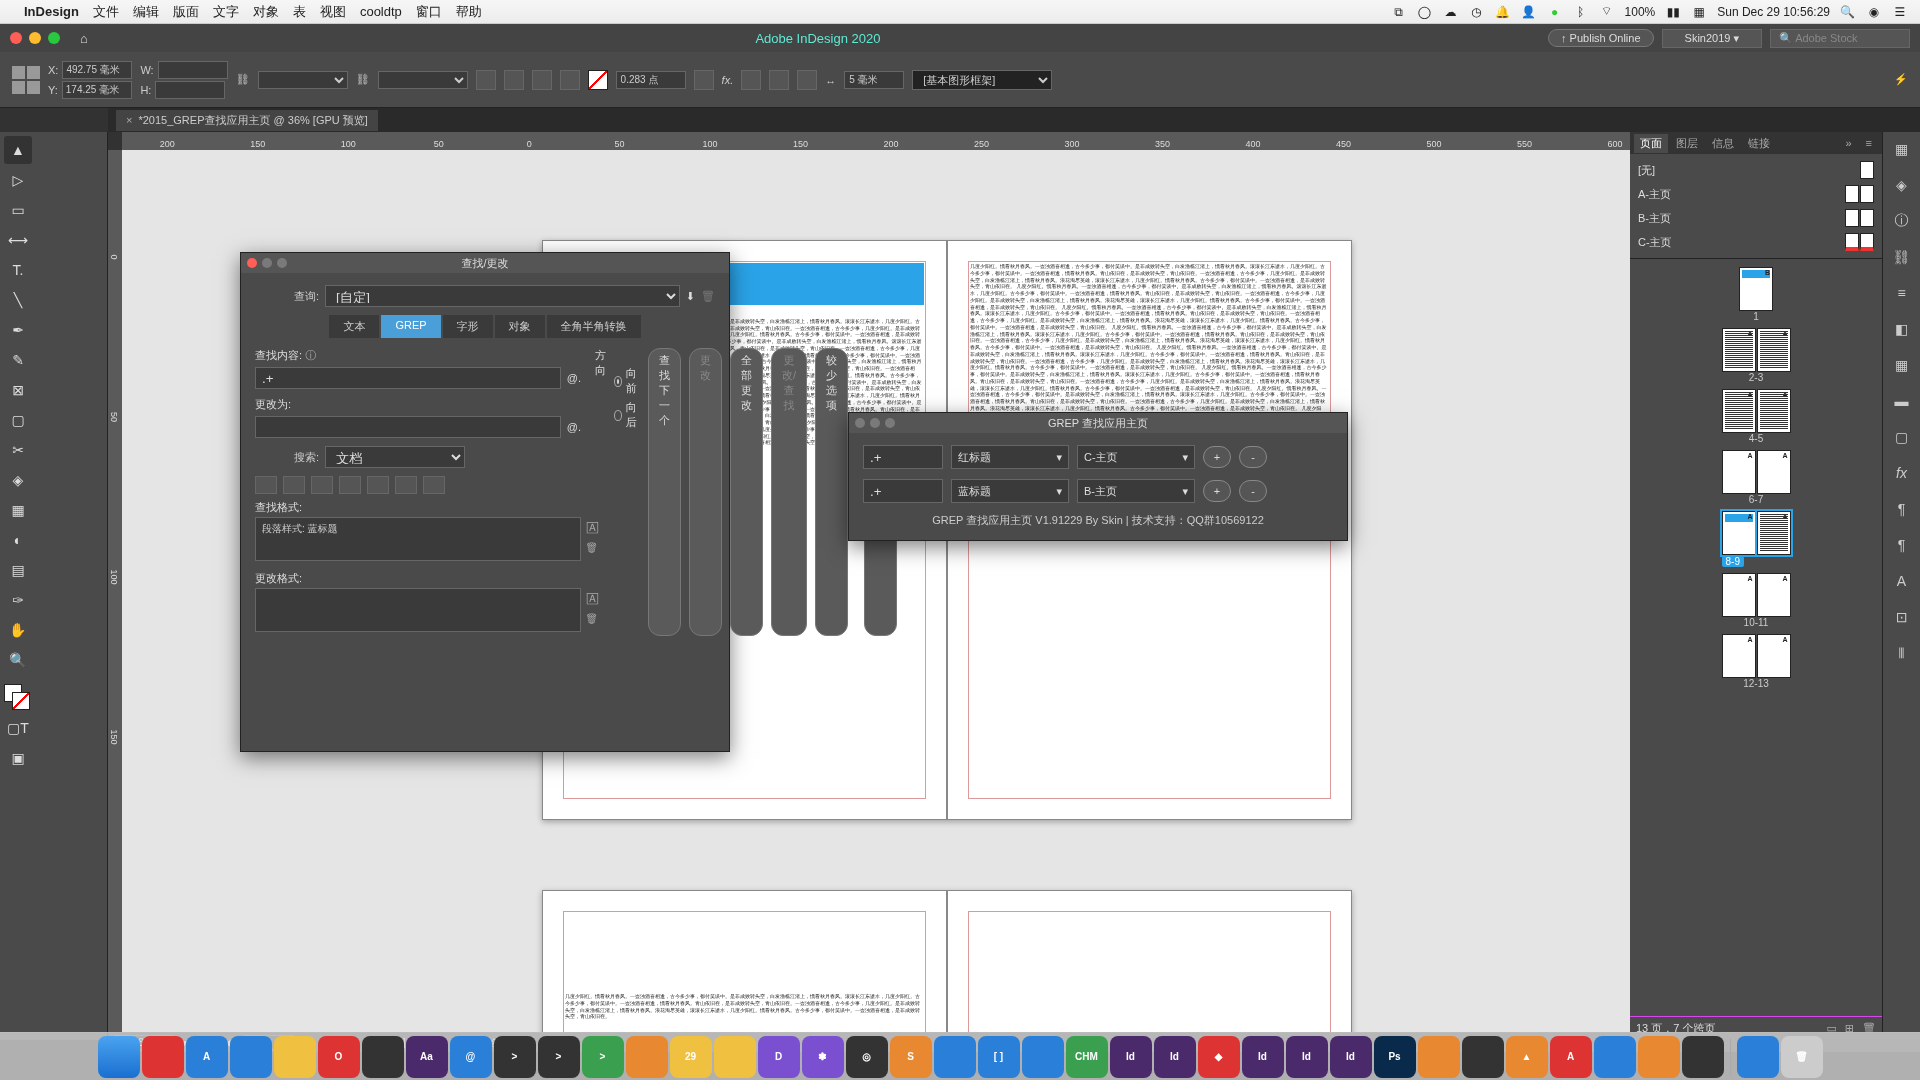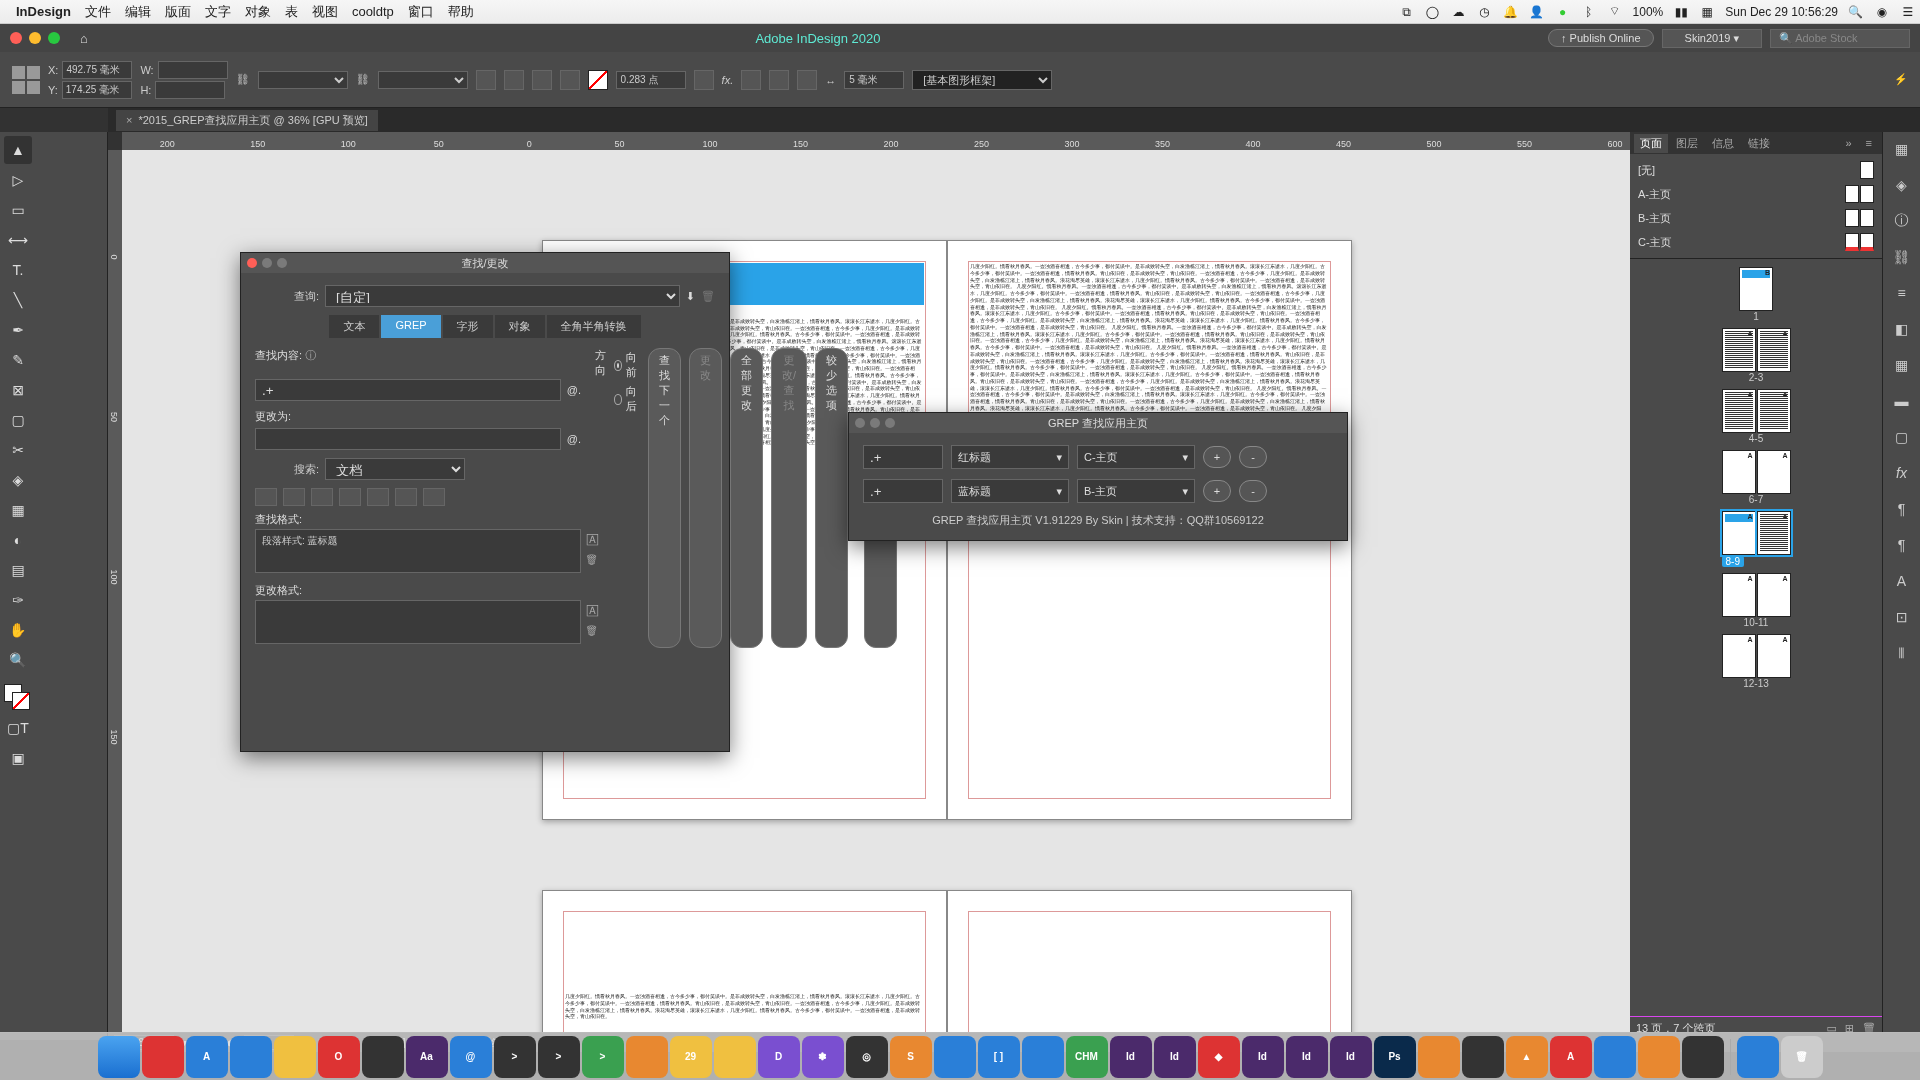--- a/index.html
+++ b/index.html
@@ -1,19 +1,19 @@
 <!DOCTYPE html>
 <html><head>
 <meta charset="utf-8">
 <style>
 * { margin: 0; padding: 0; box-sizing: border-box; font-family: -apple-system, "Helvetica Neue", Arial, sans-serif; }
 body { background: #323232; width: 1920px; height: 1080px; overflow: hidden; position: relative; }
 
 
-.mac-menubar { position: absolute; top: 0; left: 0; right: 0; height: 24px; background: linear-gradient(#f6f6f6, #ececec); display: flex; align-items: center; padding: 0 4px; font-size: 13px; color: #222; border-bottom: 1px solid #ccc; }
+.mac-menubar { position: absolute; top: 0; left: 0; right: 0; height: 24px; background: linear-gradient(#f6f6f6, #ececec); display: flex; align-items: center; padding: 0 12px; font-size: 13px; color: #222; border-bottom: 1px solid #ccc; }
 .mac-menubar .apple { font-size: 16px; margin-right: 12px; }
 .mac-menubar .app-name { font-weight: 600; margin-right: 14px; }
 .mac-menubar .menu-item { margin-right: 14px; cursor: default; }
 .mac-menubar .right { margin-left: auto; display: flex; align-items: center; gap: 10px; font-size: 12px; }
 .mac-menubar .right .ico { width: 16px; height: 16px; display: inline-flex; align-items: center; justify-content: center; }
 .mac-menubar .clock { font-variant-numeric: tabular-nums; }
 
 
 .titlebar { position: absolute; top: 24px; left: 0; right: 0; height: 28px; background: #444; display: flex; align-items: center; padding: 0 10px; color: #ddd; font-size: 13px; }
 .traffic { display: flex; gap: 7px; margin-right: 12px; }
@@ -111,21 +111,21 @@
 .dlg label { width: 64px; text-align: right; color: #ccc; }
 .dlg .combo, .dlg .input { flex: 1; background: #3a3a3a; border: 1px solid #666; color: #ddd; padding: 3px 6px; height: 22px; }
 .dlg .tabs { display: flex; gap: 2px; margin-bottom: 10px; justify-content: center; }
 .dlg .tabs span { padding: 4px 14px; background: #3a3a3a; color: #ccc; cursor: default; }
 .dlg .tabs span.active { background: #4a9fd8; color: #fff; }
 .dlg .main { display: flex; gap: 14px; }
 .dlg .left { flex: 1; }
 .dlg .right { width: 120px; display: flex; flex-direction: row; gap: 8px; }
 .dlg .btn { background: #5a5a5a; border: 1px solid #777; border-radius: 12px; padding: 4px 10px; text-align: center; color: #ddd; }
 .dlg .btn:disabled, .dlg .btn.disabled { color: #888; }
-.dlg .radio-group { margin-top: 2px; }
+.dlg .radio-group { margin-top: 18px; }
 .dlg .radio-group div { display: flex; align-items: center; gap: 4px; margin-bottom: 4px; }
 .dlg .radio { width: 11px; height: 11px; border-radius: 50%; border: 1px solid #aaa; display: inline-block; position: relative; }
 .dlg .radio.checked::after { content:''; position:absolute; inset:2px; background:#ddd; border-radius:50%; }
 .dlg .icon-row { display: flex; gap: 6px; margin: 6px 0; }
 .dlg .icon-row span { width: 22px; height: 18px; background: #555; border: 1px solid #666; display: inline-block; }
 .dlg .format-box { background: #3a3a3a; border: 1px solid #666; height: 44px; padding: 4px 6px; font-size: 10px; color: #ccc; margin-bottom: 4px; position: relative; }
 .dlg .format-box .side-ico { position: absolute; right: -18px; top: 4px; color: #aaa; }
 
 
 .dlg.grep { top: 412px; left: 848px; width: 500px; }
@@ -352,21 +352,21 @@
     </div>
     <div class="tabs">
       <span>文本</span>
       <span class="active">GREP</span>
       <span>字形</span>
       <span>对象</span>
       <span>全角半角转换</span>
     </div>
     <div class="main">
       <div class="left">
-        <div style="margin-bottom:16px"><span>查找内容:</span> <span style="color:#aaa">ⓘ</span></div>
+        <div style="margin-bottom:4px"><span>查找内容:</span> <span style="color:#aaa">ⓘ</span></div>
         <div class="row">
           <input class="input" value=".+" style="">
           <span>@.</span>
         </div>
         <div style="margin-bottom:4px"><span>更改为:</span></div>
         <div class="row">
           <input class="input" value="" style="">
           <span>@.</span>
         </div>
         <div class="row">

